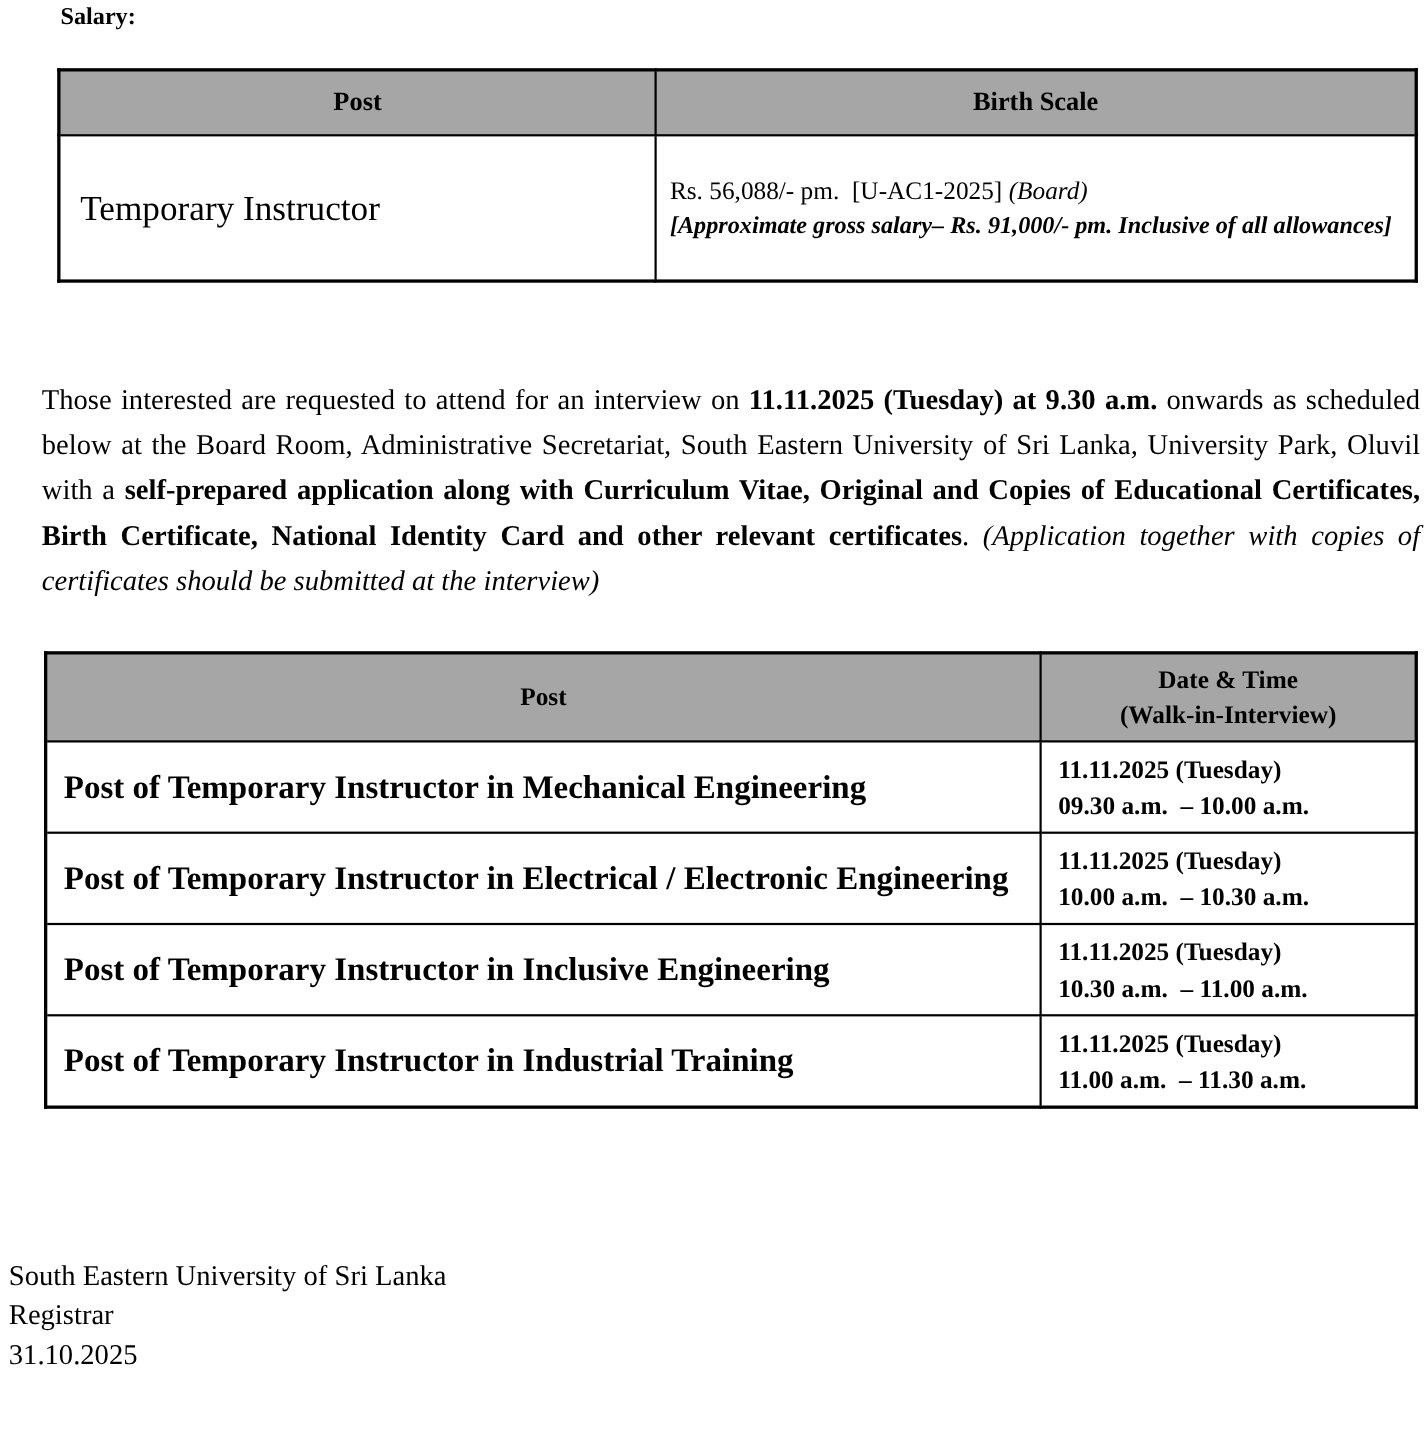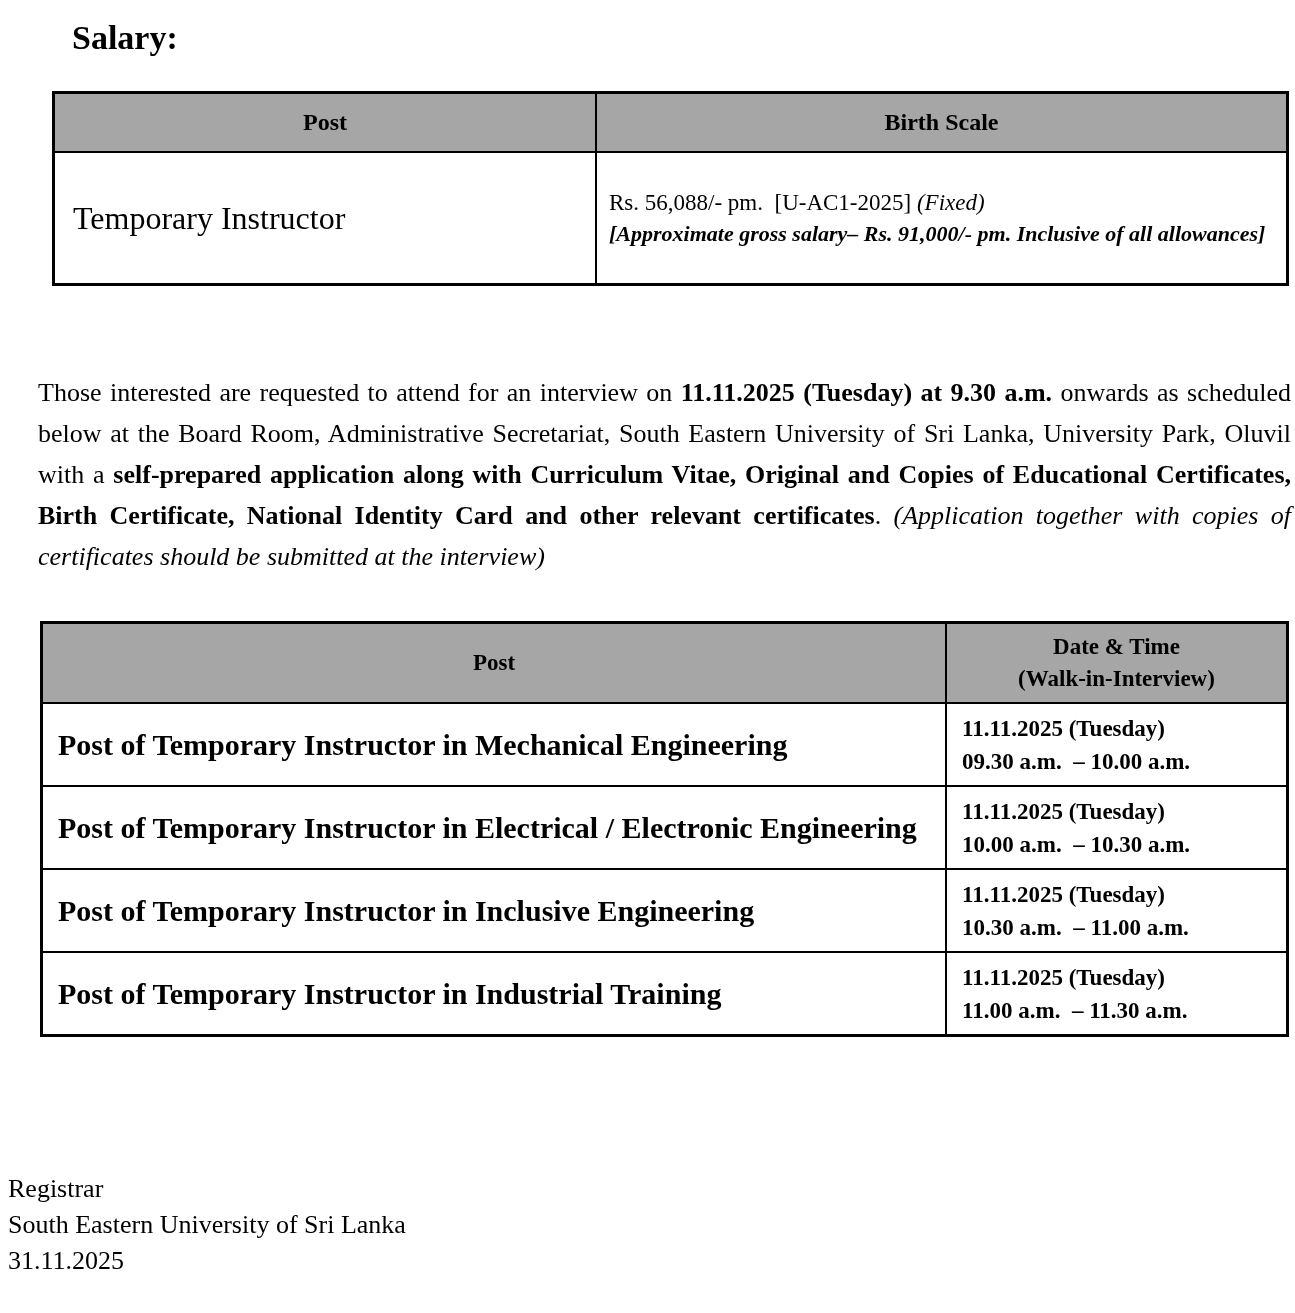--- a/index.html
+++ b/index.html
@@ -8,23 +8,23 @@
     background: #ffffff;
     color: #000000;
   }
   body {
     width: 1295px;
     height: 1313px;
     overflow: hidden;
     font-family: "Liberation Serif", "DejaVu Serif", serif;
   }
   .salary-heading {
-    margin: 17px;
+    margin: 0;
     padding: 2px 0 0 55px;
-    font-size: 34px;
+    font-size: 22px;
     font-weight: 700;
   }
   
   .salary-table {
     border-collapse: collapse;
     table-layout: fixed;
     margin: 34px 0 0 52px;
     width: 1225px;
     border: 3px solid #000;
   }
@@ -121,21 +121,21 @@
     <thead>
       <tr>
         <th class="col-st-post">Post</th>
         <th class="col-st-scale">Birth Scale</th>
       </tr>
     </thead>
     <tbody>
       <tr>
         <td class="post-cell">Temporary Instructor</td>
         <td class="scale-cell">
-          <div class="scale-line1"><span>Rs. 56,088/- pm.&nbsp; [U-AC1-2025]&nbsp;</span><span class="scale-fixed">(Fixed)</span></div>
+          <div class="scale-line1"><span>Rs. 56,088/- pm.&nbsp; [U-AC1-2025]&nbsp;</span><span class="scale-fixed">(Board)</span></div>
           <div class="scale-note">[Approximate gross salary– Rs. 91,000/- pm. Inclusive of all allowances]</div>
         </td>
       </tr>
     </tbody>
   </table>
 
   <p class="interview-paragraph"><span>Those interested are requested to attend for an interview on </span><span class="b">11.11.2025 (Tuesday) at 9.30 a.m.</span><span> onwards as scheduled below at the Board Room, Administrative Secretariat, South Eastern University of Sri Lanka, University Park, Oluvil with a </span><span class="b">self-prepared application along with Curriculum Vitae, Original and Copies of Educational Certificates, Birth Certificate, National Identity Card and other relevant certificates</span><span>. </span><span class="i">(Application together with copies of certificates should be submitted at the interview)</span></p>
 
   <table class="schedule-table">
     <thead>
@@ -173,18 +173,18 @@
         <td class="sch-post-cell">Post of Temporary Instructor in Industrial Training</td>
         <td class="sch-date-cell">
           <div>11.11.2025 (Tuesday)</div>
           <div>11.00 a.m.&nbsp; – 11.30 a.m.</div>
         </td>
       </tr>
     </tbody>
   </table>
 
   <div class="signature">
+    <div>South Eastern University of Sri Lanka</div>
     <div>Registrar</div>
-    <div>South Eastern University of Sri Lanka</div>
-    <div>31.11.2025</div>
+    <div>31.10.2025</div>
   </div>
 
 </div>
 
 </body></html>

